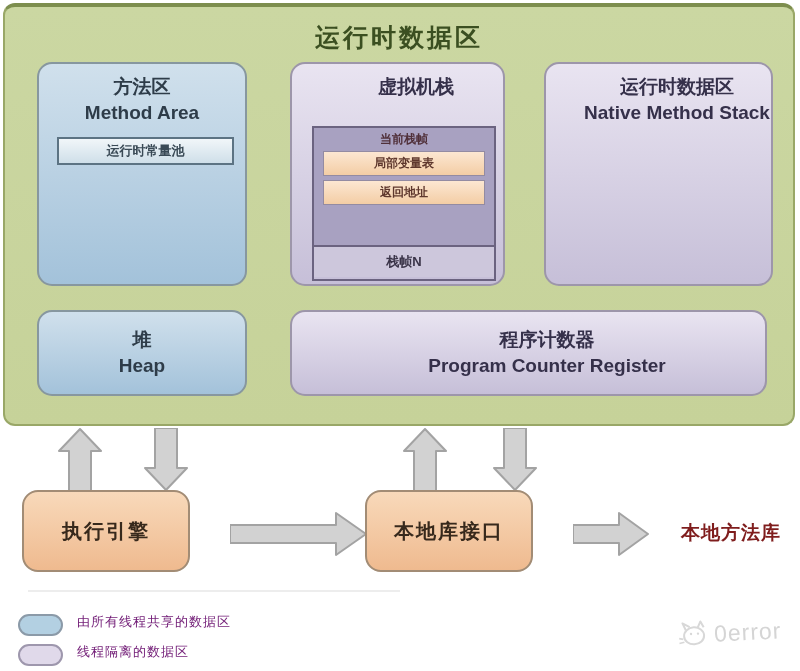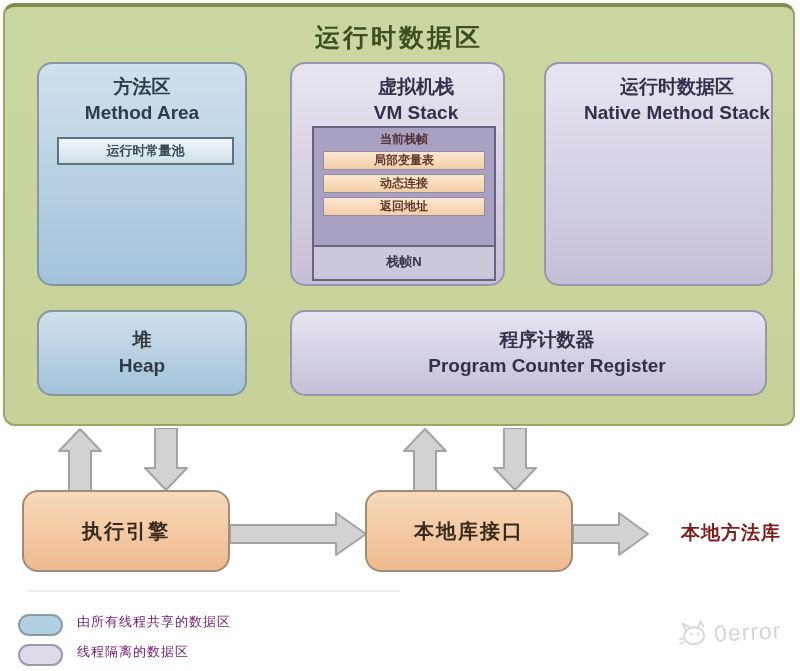--- a/index.html
+++ b/index.html
@@ -83,21 +83,21 @@
     background: #a8a1c1;
     height: 117px;
   }
   .frame-header {
     height: 23px;
     display: flex; align-items: center; justify-content: center;
     font-size: 12px; font-weight: bold; color: #50303a;
   }
   .frame-rows { padding: 0 9px; }
   .frame-row {
-    height: 19px;
+    height: 25px;
     margin-bottom: 4px;
     background: linear-gradient(180deg, #fce7d2 0%, #f3cda5 100%);
     border: 1px solid #938ba2;
     display: flex; align-items: center; justify-content: center;
     font-size: 12px; font-weight: bold; color: #5e372d;
   }
   .frame-bottom {
     height: 32px;
     background: #cdc7dc;
     border-top: 2px solid #6b6380;
@@ -105,21 +105,21 @@
     font-size: 13px; font-weight: bold; color: #3a3448;
   }
   
   .native-stack { left: 539px; top: 55px; width: 229px; height: 224px; }
   
   .heap { left: 32px; top: 303px; width: 210px; height: 86px; }
   .pc-register { left: 285px; top: 303px; width: 477px; height: 86px; }
   
   .orange-box {
     position: absolute;
-    width: 208px; height: 82px;
+    width: 168px; height: 82px;
     background: linear-gradient(180deg, #f8d9ba 0%, #efba8f 100%);
     border: 2px solid #a28c75;
     border-radius: 16px;
     display: flex; align-items: center; justify-content: center;
     font-size: 20px; font-weight: bold; color: #37291c;
     letter-spacing: 2px;
   }
   .engine-box { left: 22px; top: 490px; }
   .native-if-box { left: 365px; top: 490px; }
   .native-lib-label {
@@ -181,28 +181,26 @@
       <div class="box-title">
         <div>方法区</div>
         <div>Method Area</div>
       </div>
       <div class="const-pool">运行时常量池</div>
     </div>
 
     <div class="box purple vm-stack">
       <div class="box-title">
         <div>虚拟机栈</div>
-        <div>VM Stack</div>
       </div>
       <div class="frame-outer">
         <div class="frame-top">
           <div class="frame-header">当前栈帧</div>
           <div class="frame-rows">
             <div class="frame-row">局部变量表</div>
-            <div class="frame-row">动态连接</div>
             <div class="frame-row">返回地址</div>
           </div>
         </div>
         <div class="frame-bottom">栈帧N</div>
       </div>
     </div>
 
     <div class="box purple native-stack">
       <div class="box-title">
         <div>运行时数据区</div>

